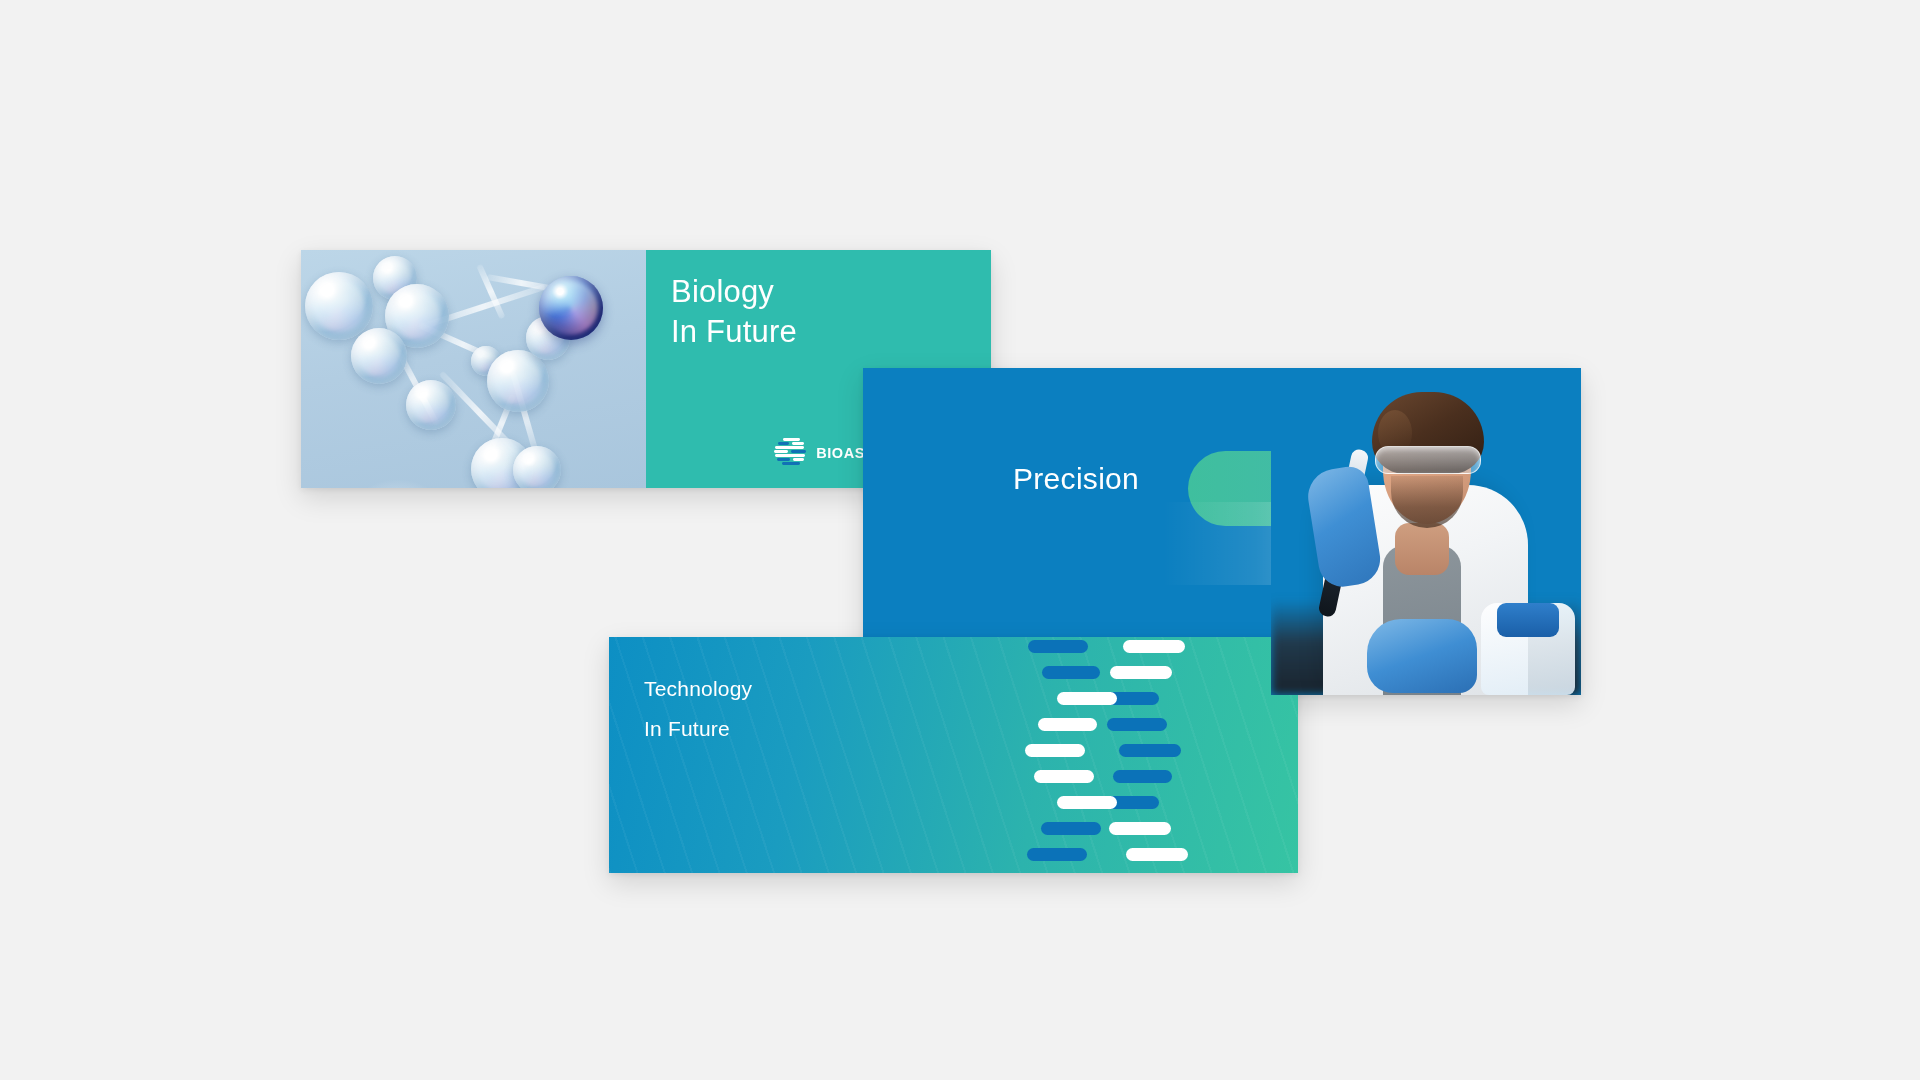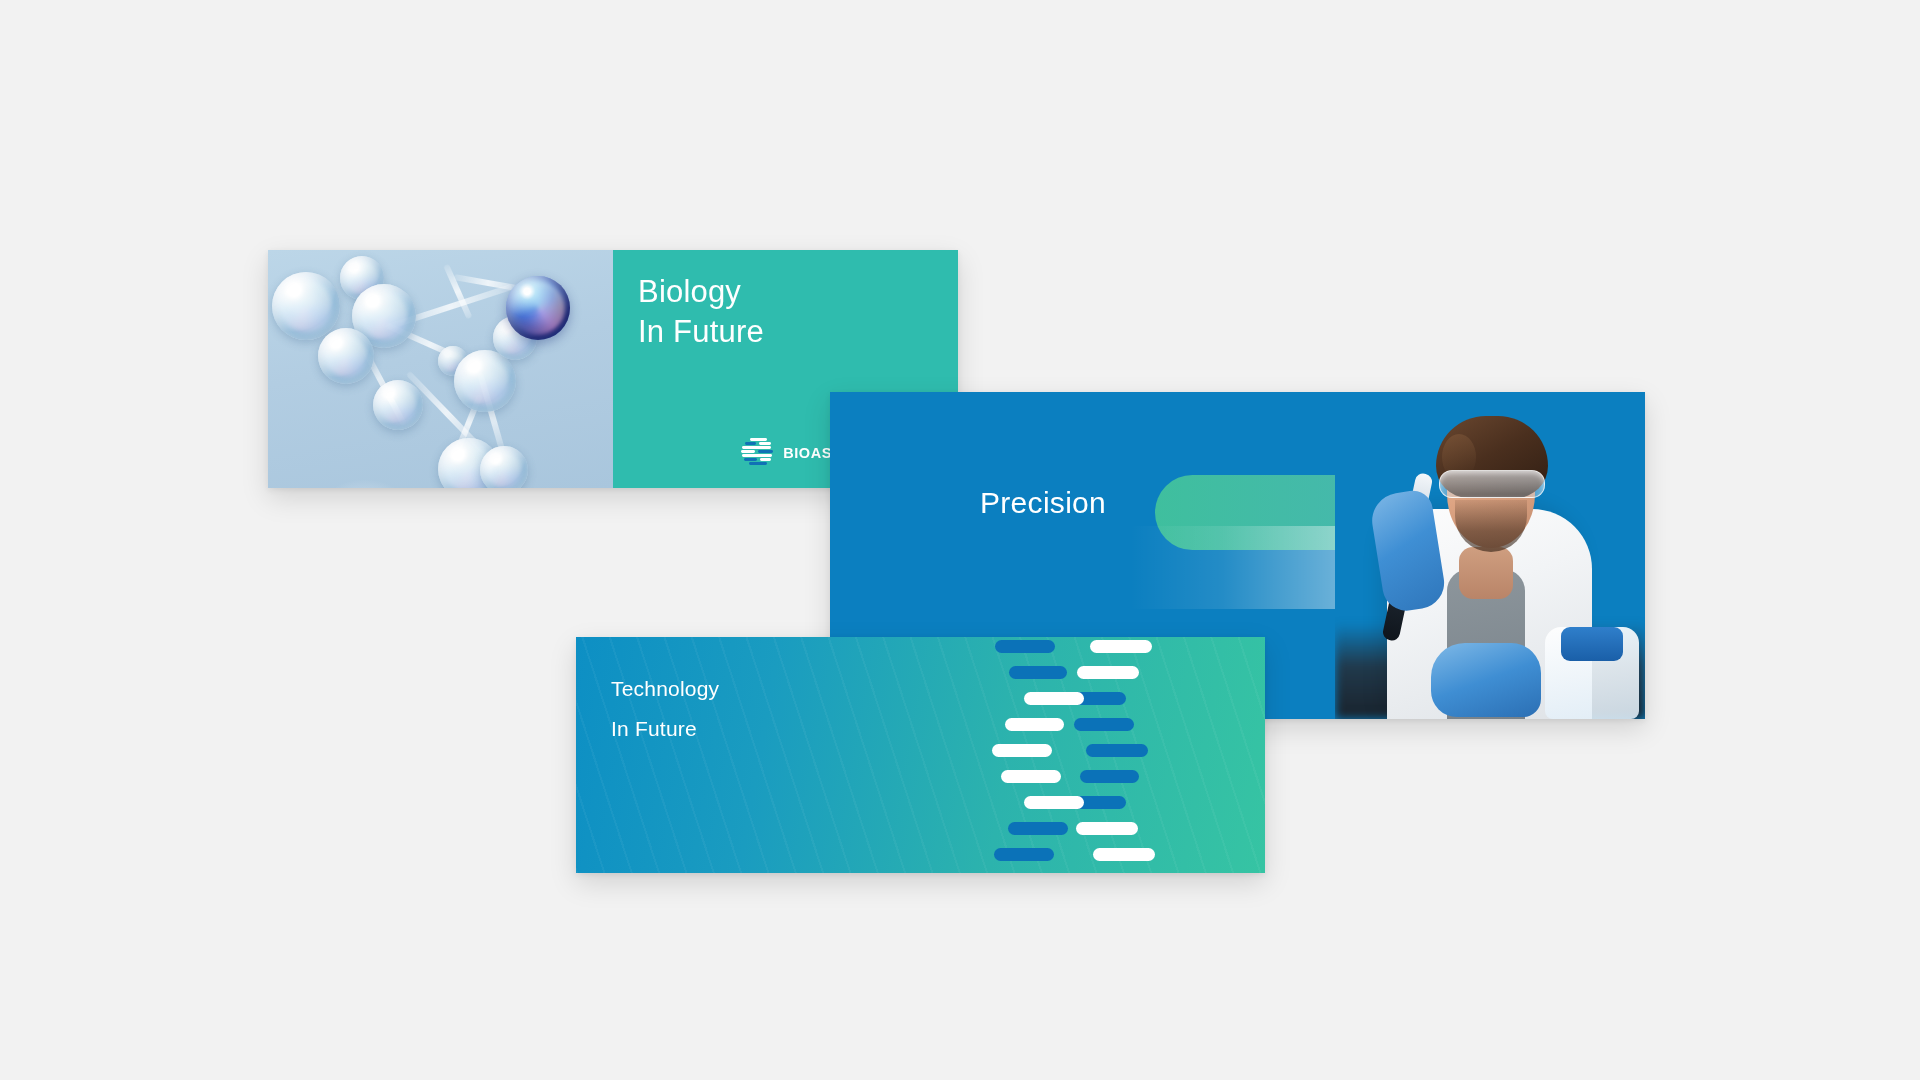--- a/index.html
+++ b/index.html
@@ -18,20 +18,21 @@
     width: 1920px;
     height: 1080px;
     background: #f2f2f2;
   }
 
   
   .card {
     position: absolute;
     overflow: hidden;
     box-shadow: 0 10px 26px rgba(0,0,0,0.13), 0 2px 6px rgba(0,0,0,0.07);
+    margin-left: 33px;
   }
 
   
   #card-biology {
     left: 268px;
     top: 250px;
     width: 690px;
     height: 238px;
     background: #2fbcae;
   }
@@ -353,21 +354,21 @@
             <i class="dk" style="left: 8px; top: 25px; width: 18px;"></i>
           </span>
         <span class="logo-text">
           <span class="logo-word">BIOASSIST</span>
           <span class="logo-cn">佰 奥 斯 特</span>
         </span>
       </div>
     </div>
   </div>
 
-  <div class="card" id="card-precision" style="left: 830px; top: 392px; width: 815px; height: 327px;">
+  <div class="card" id="card-precision" style="left: 830px; top: 368px; width: 686px; height: 327px; padding-left: 32px;">
 
     <div class="pr-pill"></div>
     <div class="pr-lightband"></div>
     <div class="pr-title">Precision</div>
 
     <div class="pr-photo">
       <span class="ph-bg"></span>
       <span class="ph-bench"></span>
       <span class="ph-coat"></span>
       <span class="ph-shirt"></span>

